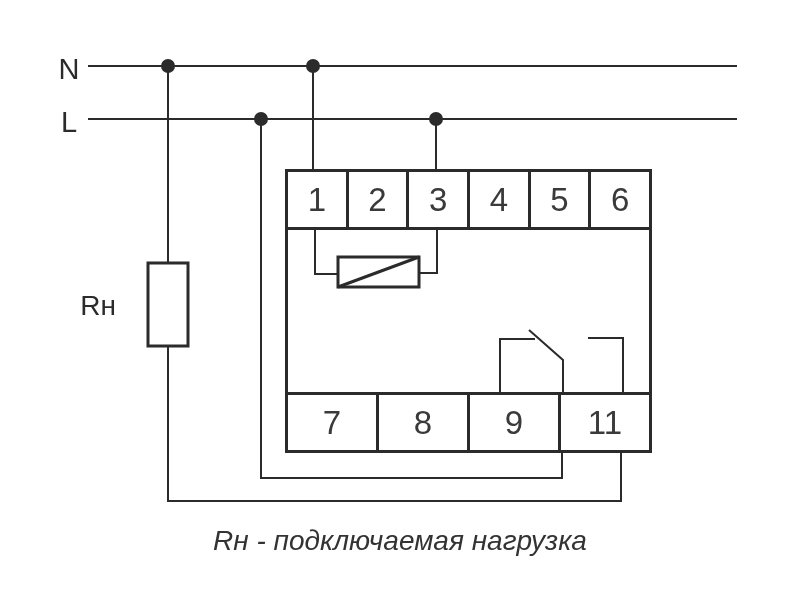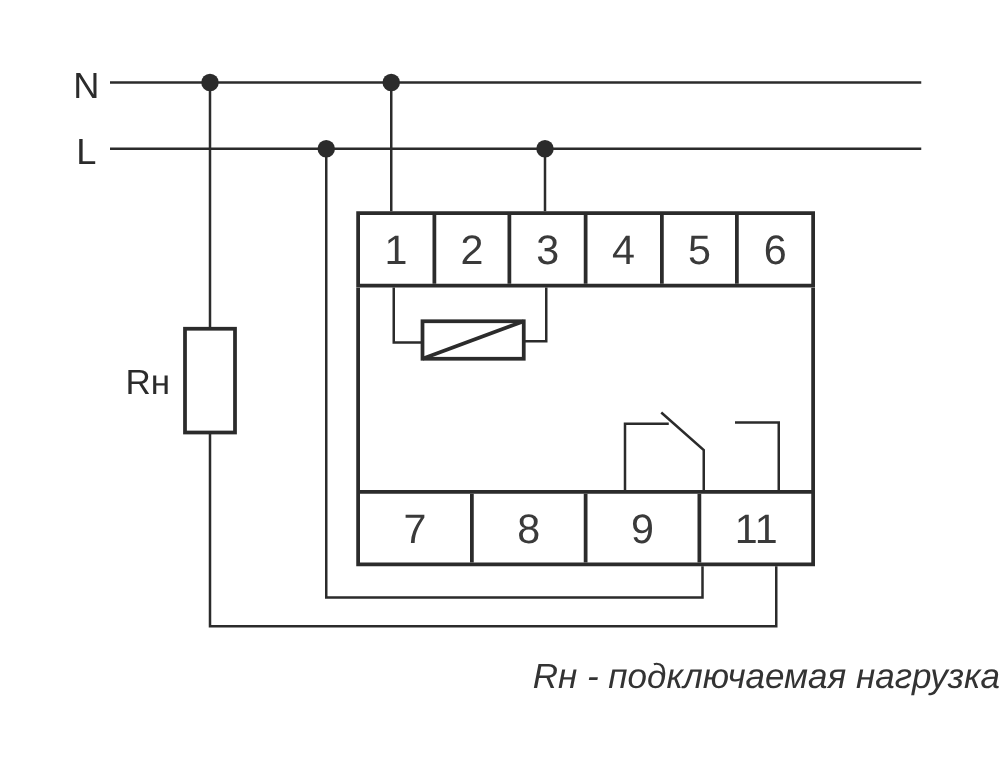--- a/index.html
+++ b/index.html
@@ -42,22 +42,22 @@
     position: absolute;
     color: var(--line, #2b2b2b);
     font-size: 29px;
     font-weight: 300;
     text-align: center;
     line-height: 1;
   }
   .label-n { left: 52px; top: 55px; width: 34px; }
   .label-l { left: 52px; top: 108px; width: 34px; }
   .label-load {
-    left: 84px; top: 292px; width: 52px;
-    text-align: right;
+    left: 72px; top: 292px; width: 52px;
+    text-align: center;
     font-size: 28px;
   }
 
   .term-row {
     position: absolute;
     left: 285px;
     width: 367px;
     height: 61px;
     box-sizing: border-box;
     border: 3px solid var(--line, #2b2b2b);
@@ -85,21 +85,21 @@
     width: 367px; height: 162px;
     box-sizing: border-box;
     border-left: 3px solid var(--line, #2b2b2b);
     border-right: 3px solid var(--line, #2b2b2b);
   }
 
   .caption {
     position: absolute;
     left: 0; top: 524px;
     width: 800px;
-    text-align: right;
+    text-align: center;
     font-size: 28px;
     font-style: italic;
     color: #333333;
     line-height: 1.2;
   }
 </style>
 </head>
 <body>
 
 <div class="canvas">

